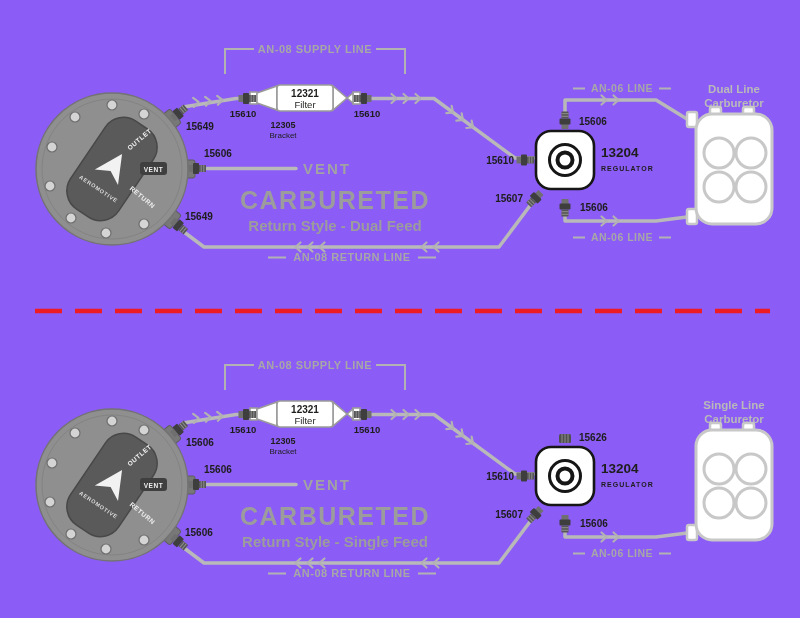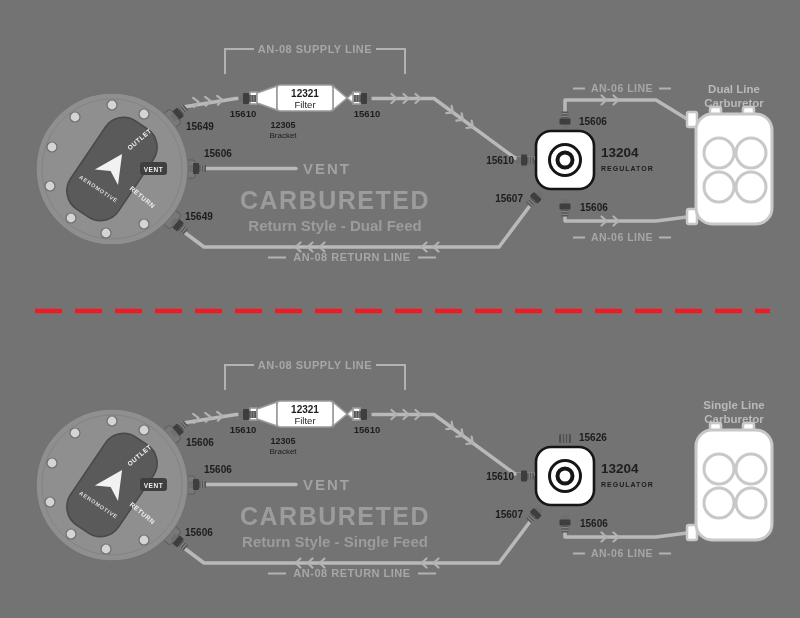--- a/index.html
+++ b/index.html
@@ -1,16 +1,16 @@
 <!DOCTYPE html>
 <html><head>
 <meta charset="utf-8">
 <style>
   html,body { margin:0; padding:0; background:#ffffff; }
-  #canvas { position:relative; width:800px; height:618px; background:#737373; overflow:hidden; }
+  #canvas { position:relative; width:800px; height:618px; background:#8b5cf6; overflow:hidden; }
   svg { display:block; }
   text { font-family:"Liberation Sans", sans-serif; }
   .pipe  { fill:none; stroke:#b9b9b9; stroke-width:3.5; stroke-linejoin:round; stroke-linecap:round; }
   .thin  { fill:none; stroke:#b2b2b2; stroke-width:2; }
   .t-lbl    { font-weight:bold; font-size:11px;  fill:#a7a7a7; letter-spacing:.5px; }
   .t-lbl10  { font-weight:bold; font-size:10.5px; fill:#a7a7a7; letter-spacing:.5px; }
   .t-part10 { font-weight:bold; font-size:10px;  fill:#1d1d1b; }
   .t-part9  { font-weight:bold; font-size:9.5px; fill:#1d1d1b; }
   .t-part13 { font-weight:bold; font-size:13.5px; fill:#1d1d1b; }
   .t-reg    { font-weight:bold; font-size:7px;   fill:#1d1d1b; letter-spacing:1px; }

